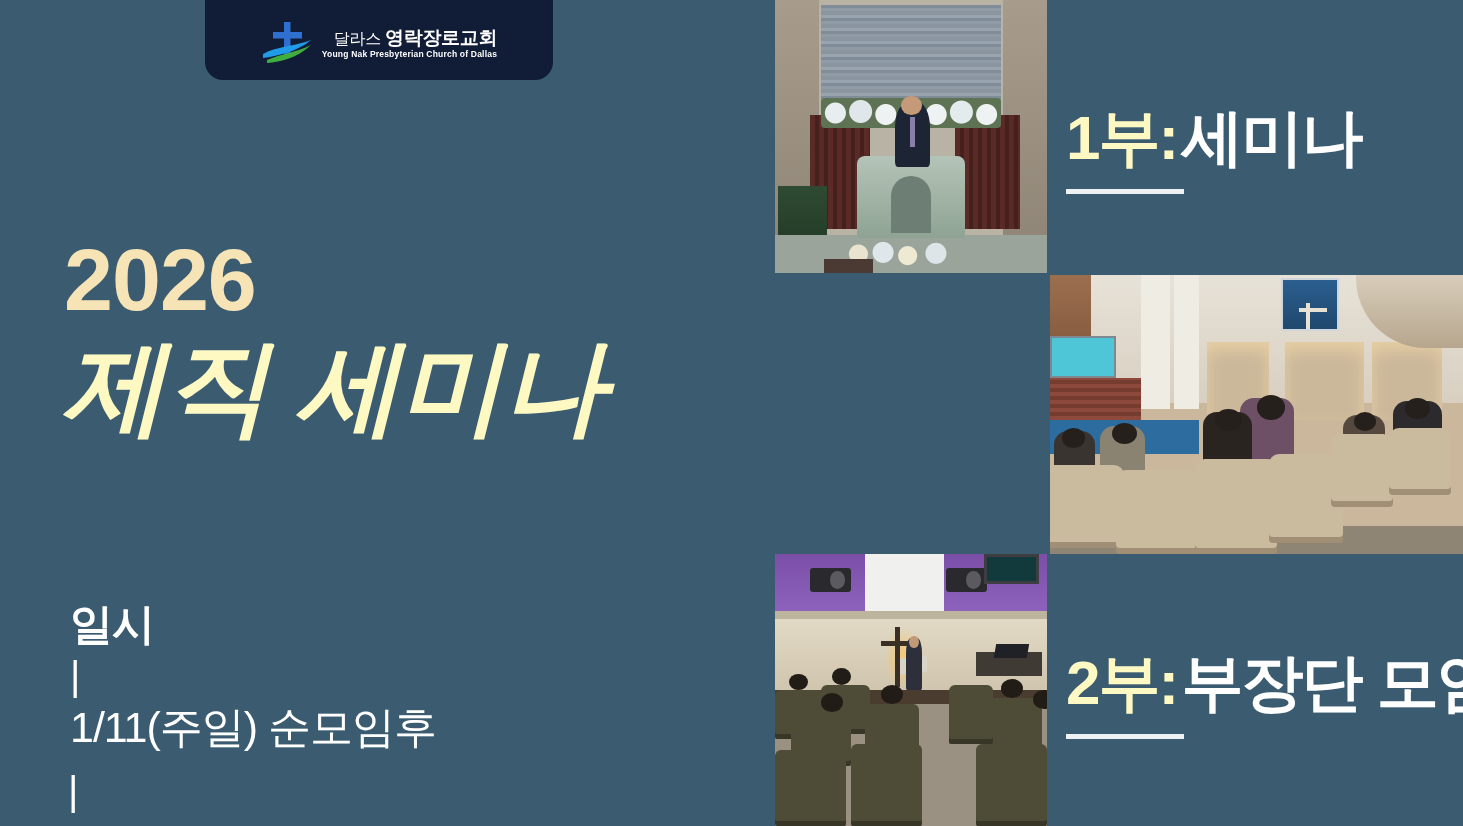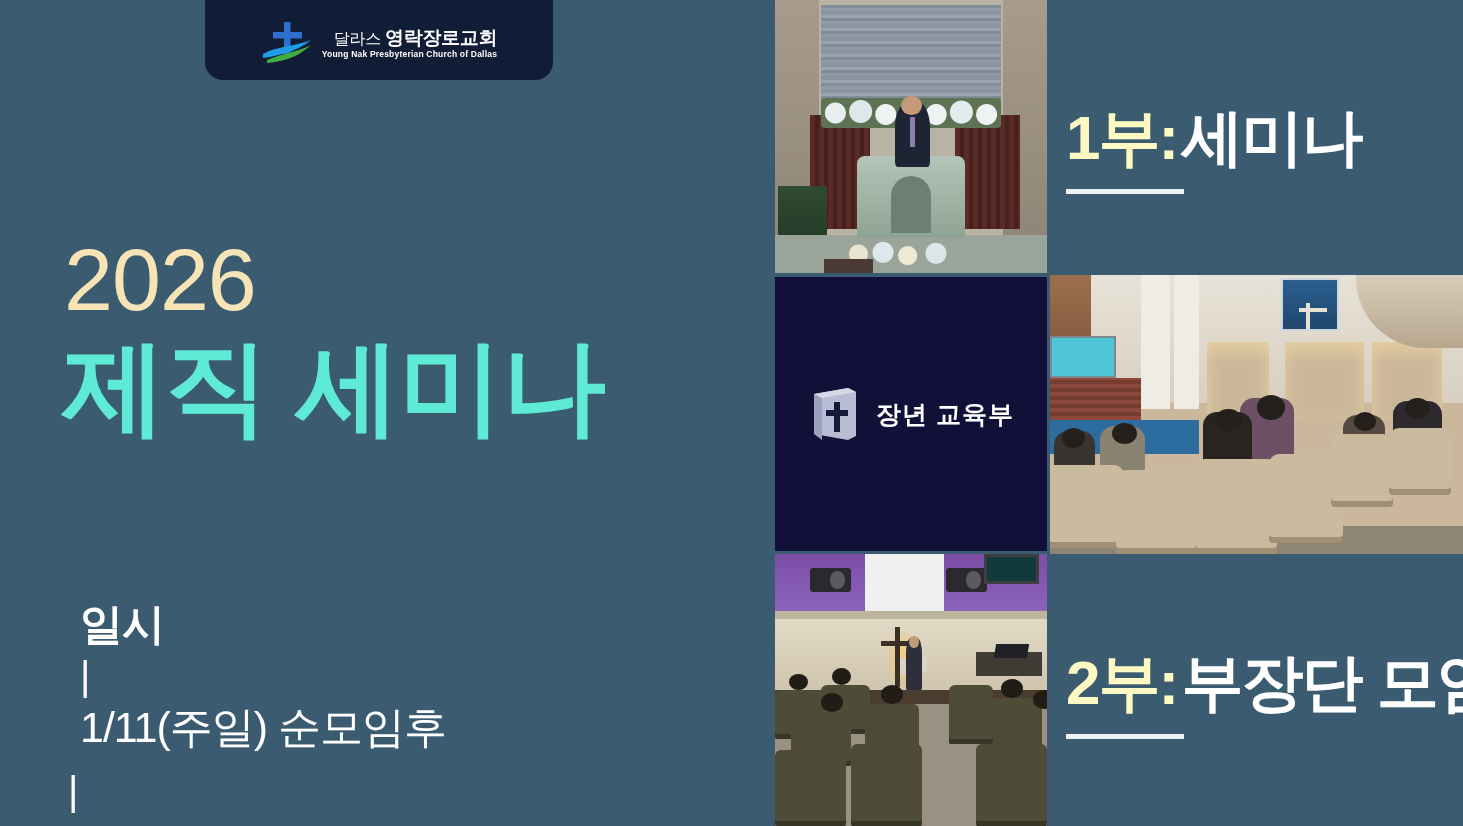--- a/index.html
+++ b/index.html
@@ -20,32 +20,33 @@
   .logo-inner { display:flex; align-items:center; gap:9px; }
   .logo-mark { width:52px; height:46px; position:relative; flex:0 0 auto; }
   .logo-text { display:flex; flex-direction:column; line-height:1; }
   .logo-kr { font-size:19px; color:#ffffff; font-weight:700; letter-spacing:-.3px; white-space:nowrap; }
   .logo-kr .thin { font-weight:400; font-size:16px;margin-left:12px; }
   .logo-en { font-size:8.5px; color:#ffffff; font-weight:700; letter-spacing:.2px; margin-top:3px; white-space:nowrap; }
 
   
   .year {
     position:absolute; left:64px; top:238px;
-    font-size:88px; font-weight:400; color:#f6e3b6; letter-spacing:-1px; line-height:.95;
+    font-size:88px; font-weight:700; color:#f6e3b6; letter-spacing:-1px; line-height:.95;
   }
   .main-title {
     position:absolute; left:62px; top:333px;
-    font-size:104px; font-weight:800; color:#5eead4; letter-spacing:-1px; line-height:1.05;
+    font-size:104px; font-weight:800; color:#fef9c3; letter-spacing:-1px; line-height:1.05;
     white-space:nowrap;
+    font-style:italic;
   }
   .info { position:absolute; left:62px; top:596px; }
   .info-row { display:flex; align-items:baseline; margin-bottom:12px; white-space:nowrap;flex-direction:column; }
   .info-label { font-size:43px; font-weight:700; color:#ffffff; letter-spacing:-1px; }
   .info-sep { font-size:40px; font-weight:300; color:#ffffff; margin:0 4px 0 6px; }
-  .info-value { font-size:43px; font-weight:400; color:#ffffff; letter-spacing:-1px; margin-left:18px; }
+  .info-value { font-size:43px; font-weight:400; color:#ffffff; letter-spacing:-1px; margin-left:8px; }
 
   
   .ph { position:absolute; overflow:hidden; background:#2b3a4a; }
   #photo-sermon   { left:775px; top:0px;   width:272px; height:273px; }
   #photo-logo     { left:775px; top:277px; width:272px; height:274px; }
   #photo-audience { left:1050px;top:275px; width:413px; height:279px; }
   #photo-meeting  { left:775px; top:554px; width:272px; height:272px; }
 
   
   .sm-bg { position:absolute; inset:0; background:#b9b3a6; }
@@ -211,34 +212,20 @@
     <div class="sm-green"></div>
     <div class="sm-floor"></div>
     <div class="sm-pulpit"></div>
     <div class="sm-person"></div>
     <div class="sm-head"></div>
     <div class="sm-tie"></div>
     <div class="sm-btm-fl"></div>
     <div class="sm-dark"></div>
   </div>
 
-  <div class="ph" id="photo-logo">
-    <div class="dl-wrap">
-      <span class="dl-book">
-        <svg viewBox="0 0 52 60" width="52" height="60">
-          <path d="M6 10 L40 4 L48 8 L48 52 L40 56 L6 50 Z" fill="#b9bdd4"></path>
-          <path d="M6 10 L40 4 L48 8 L14 14 Z" fill="#d5d8e6"></path>
-          <path d="M6 10 L14 14 L14 56 L6 50 Z" fill="#9ba0bd"></path>
-          <rect x="26" y="18" width="6" height="30" fill="#131a3a"></rect>
-          <rect x="18" y="26" width="22" height="6" fill="#131a3a"></rect>
-        </svg>
-      </span>
-      <span class="dl-text">장년 교육부</span>
-    </div>
-  </div>
 
   <div class="ph" id="photo-audience">
     <div class="au-ceil"></div>
     <div class="au-pillar" style="left:22%;width:7%;"></div>
     <div class="au-pillar" style="left:30%;width:6%;"></div>
     <div class="au-lwall"></div>
     <div class="au-screen"></div>
     <div class="au-brick"></div>
     <div class="au-banner"></div>
     <div class="au-alcove" style="left:38%;width:15%;"></div>

